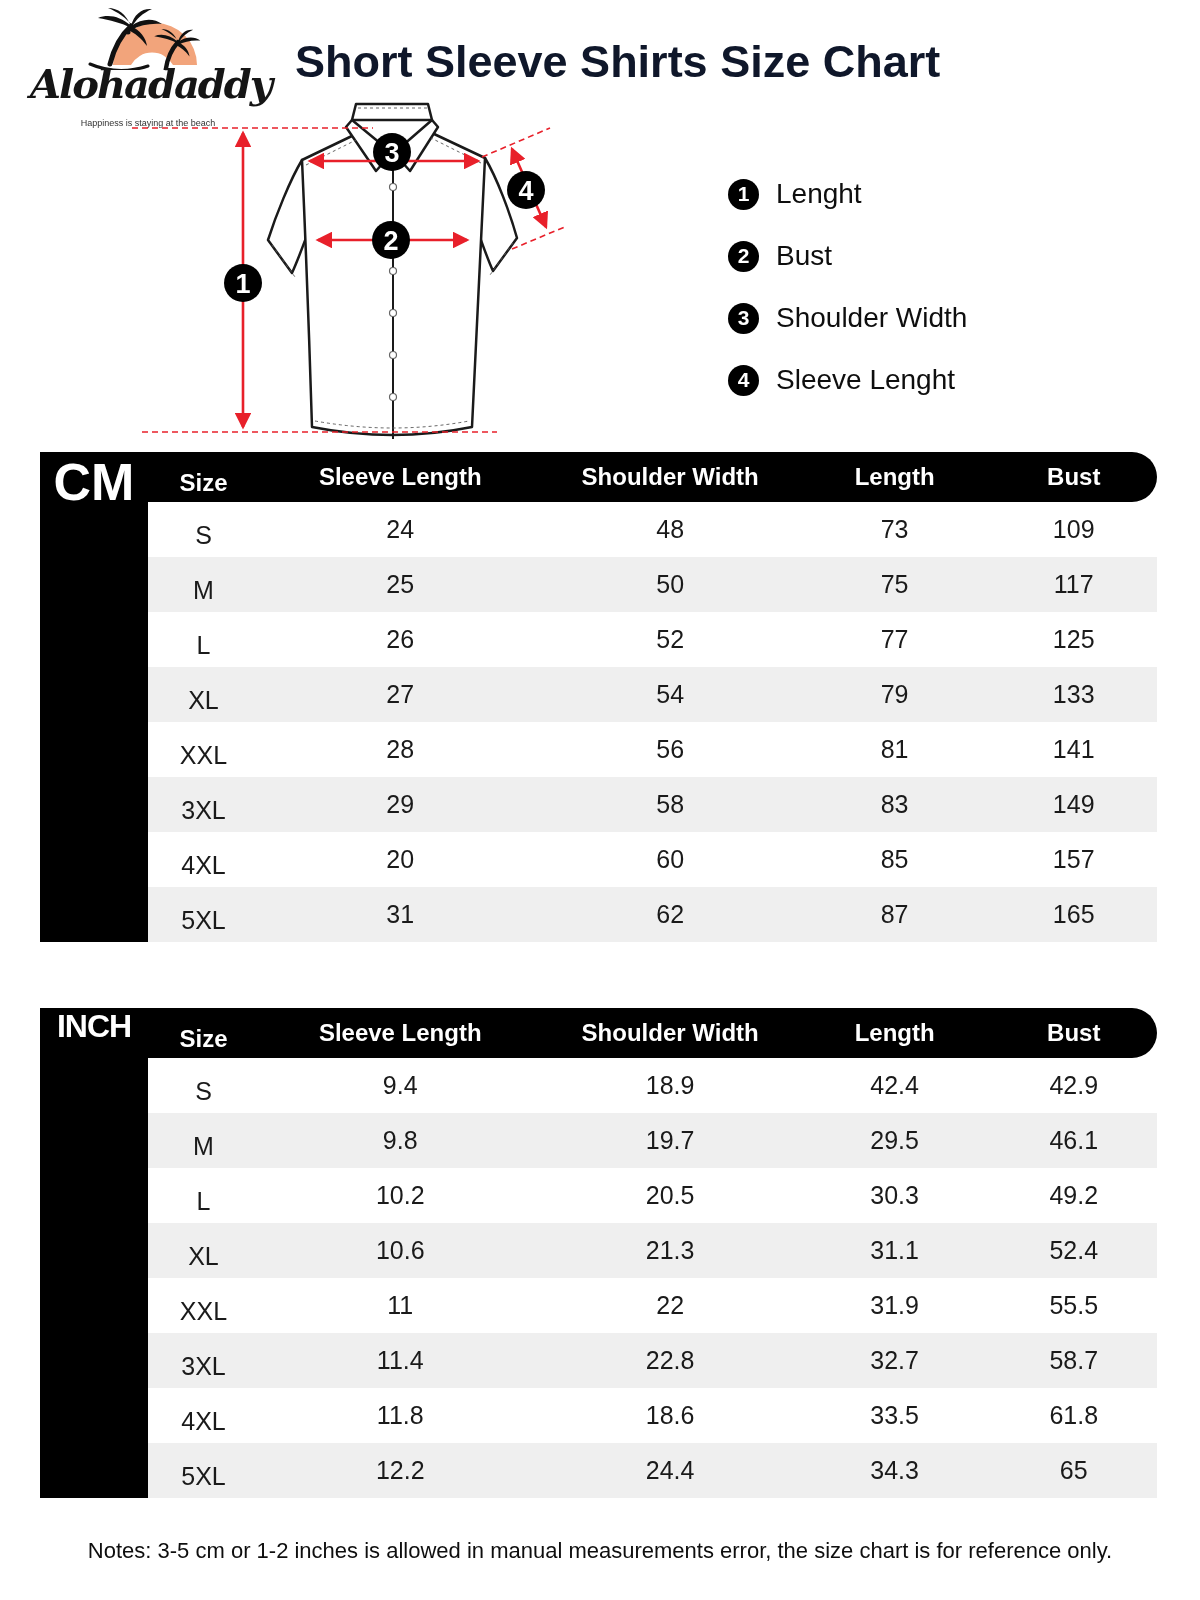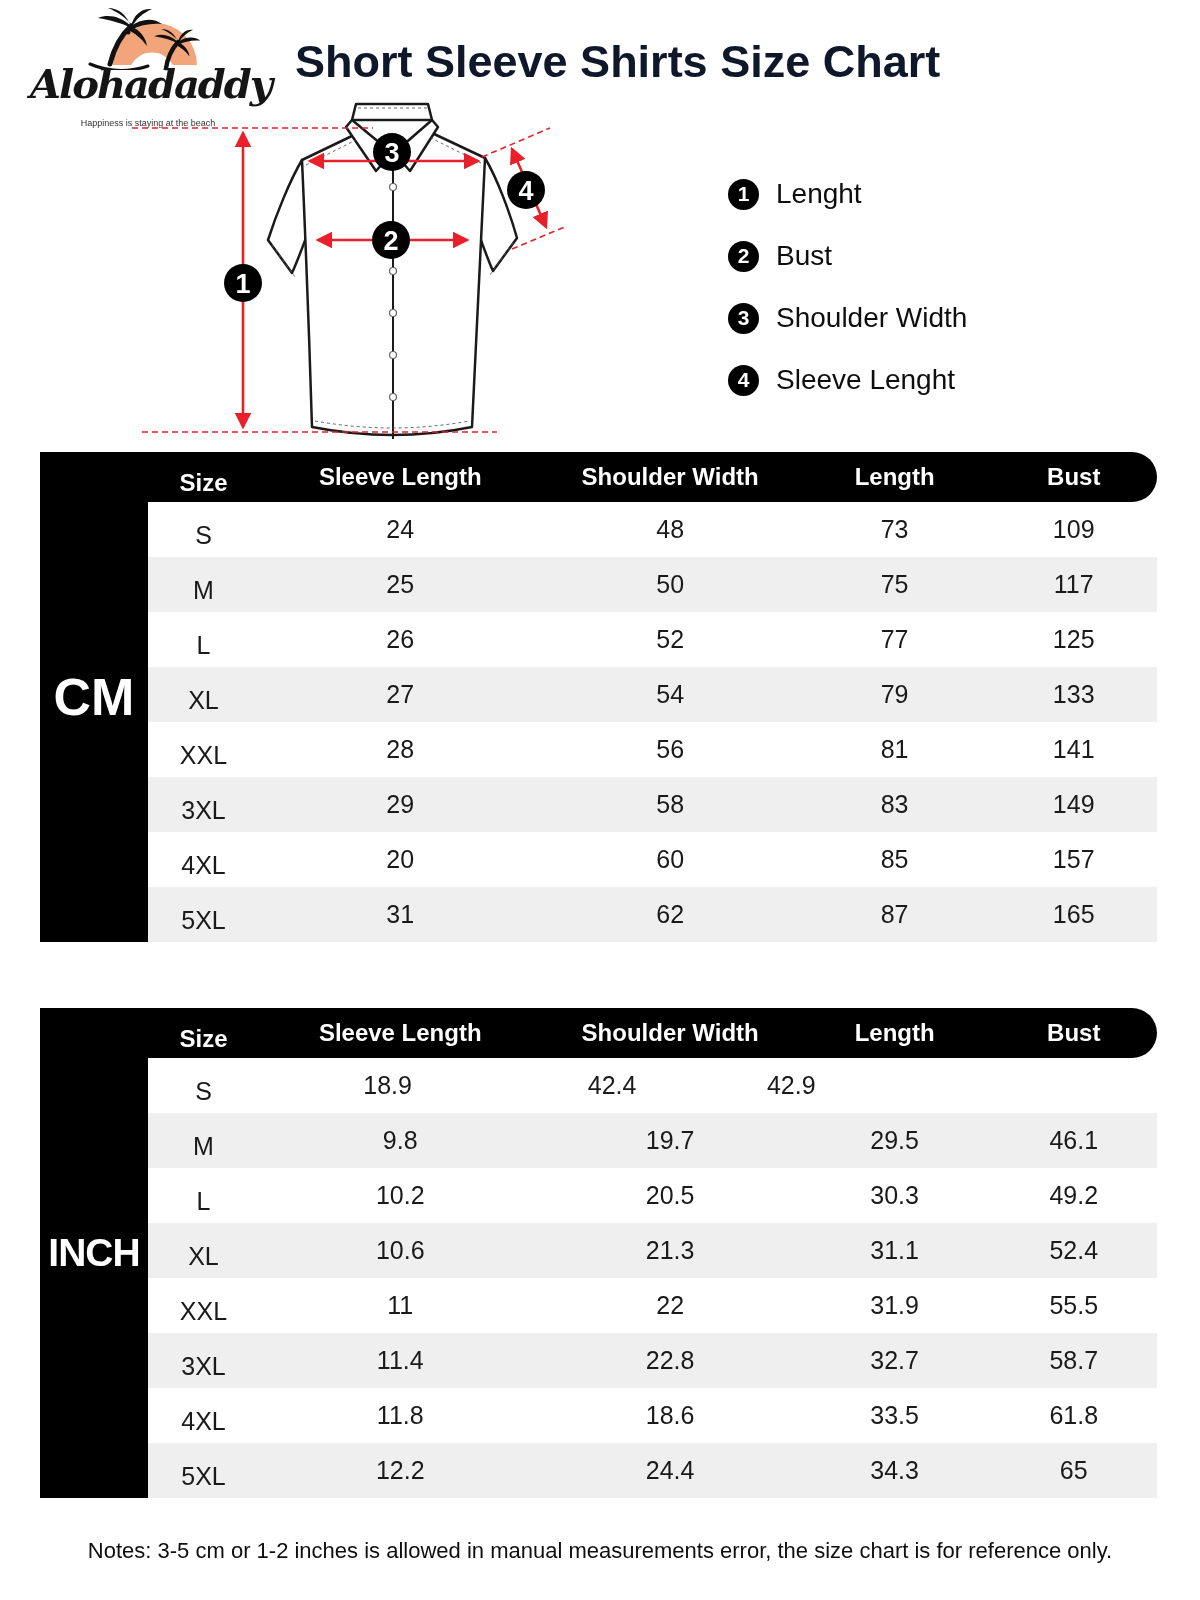--- a/index.html
+++ b/index.html
@@ -38,24 +38,24 @@
     width:31px;height:31px;border-radius:50%;background:#000;
     color:#fff;font-size:21px;font-weight:bold;
     display:flex;align-items:center;justify-content:center;flex:0 0 31px;
   }
   .legend-label{font-size:28px;color:#0e0e0e;margin-left:17px;white-space:nowrap;}
   
   .size-table{position:absolute;left:40px;width:1117px;height:490px;}
   .unit-col{
     position:absolute;left:0;top:0;width:108px;height:100%;
     background:#000;color:#fff;font-weight:bold;
-    display:flex;align-items:center;justify-content:center;
+    display:flex;justify-content:center;
   }
   .size-table[data-table="0"] .unit-col{font-size:52px;}
-  .size-table[data-table="1"] .unit-col{font-size:39px;letter-spacing:-1px;}
+  .size-table[data-table="1"] .unit-col{font-size:32px;letter-spacing:-1px;}
   .thead{
     display:flex;align-items:center;height:50px;
     padding-left:108px;background:#000;color:#fff;
     border-radius:0 26px 26px 0;
     font-weight:bold;font-size:24px;
   }
   .tbody{margin-left:108px;}
   .trow{display:flex;align-items:center;height:55px;font-size:25px;color:#1a1a1a;background:#fff;}
   .trow.alt{background:#efefef;}
   .th,.td{text-align:center;}
@@ -269,20 +269,21 @@
   <div class="thead">
       <div class="th c0">Size</div>
       <div class="th c1">Sleeve Length</div>
       <div class="th c2">Shoulder Width</div>
       <div class="th c3">Length</div>
       <div class="th c4">Bust</div>
     </div>
   <div class="tbody">
       <div class="trow">
         <div class="td c0">S</div>
+        <div class="td c1">9.4</div>
         <div class="td c2">18.9</div>
         <div class="td c3">42.4</div>
         <div class="td c4">42.9</div>
       </div>
       <div class="trow alt">
         <div class="td c0">M</div>
         <div class="td c1">9.8</div>
         <div class="td c2">19.7</div>
         <div class="td c3">29.5</div>
         <div class="td c4">46.1</div>

